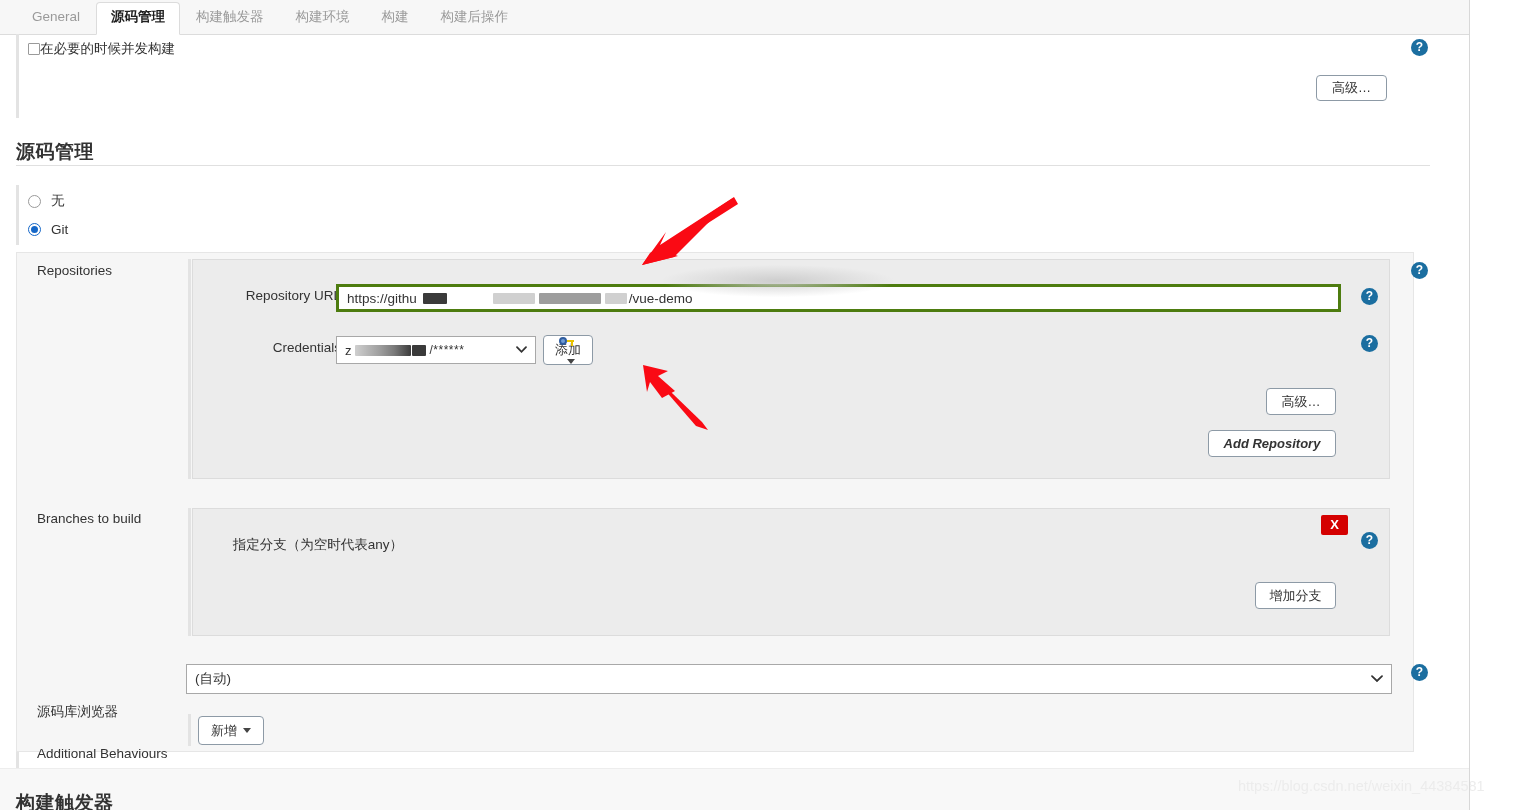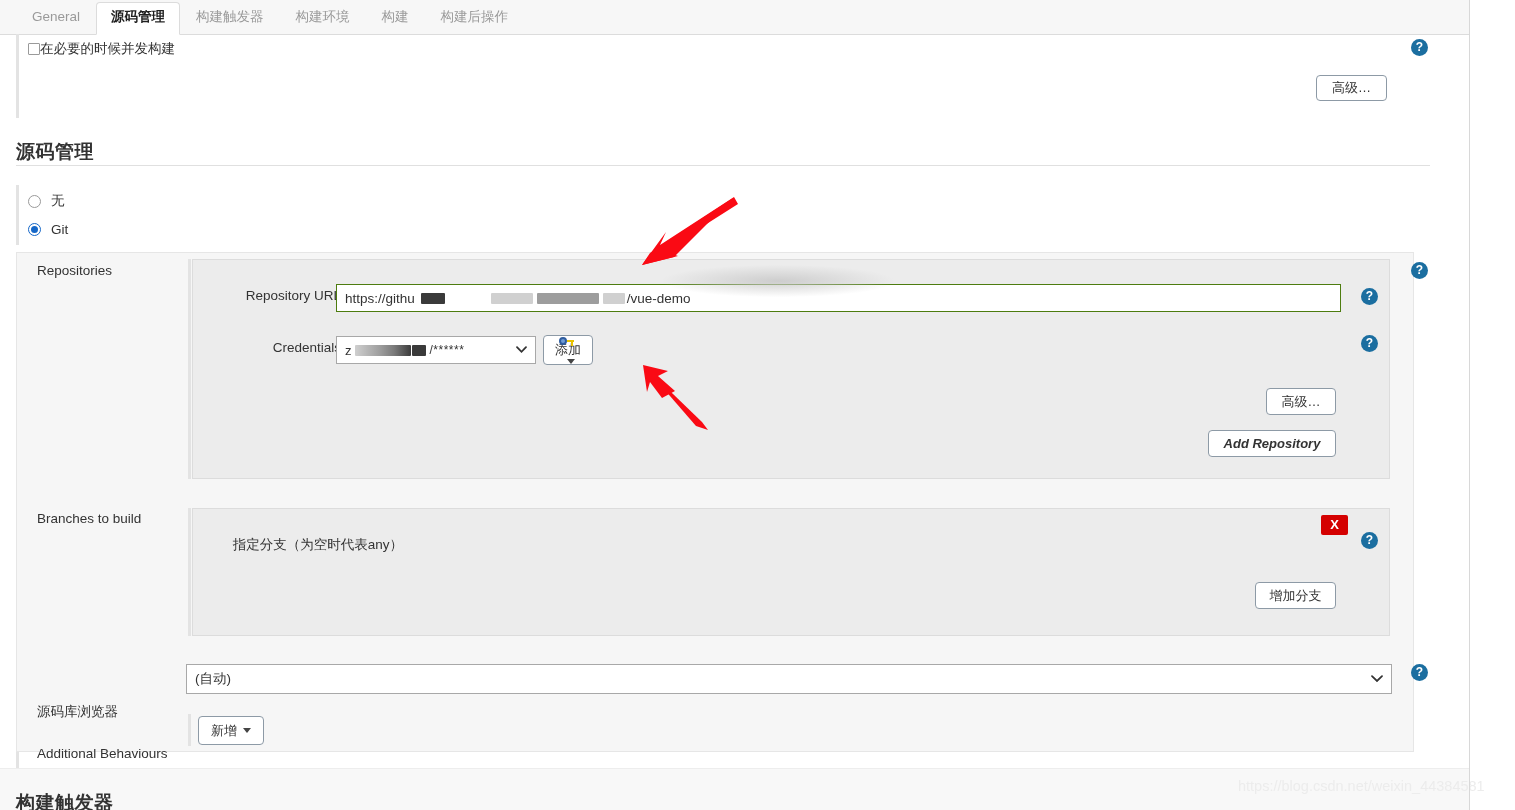--- a/index.html
+++ b/index.html
@@ -47,21 +47,21 @@
   .btn{
     display:inline-flex;align-items:center;justify-content:center;
     background:#fff;border:1px solid #8d9aa6;border-radius:4px;
     color:#333;font-size:13px;padding:0 14px;height:27px;box-sizing:border-box;
     font-family:"Liberation Sans","DejaVu Sans",sans-serif;cursor:pointer;white-space:nowrap;
   }
   .btn.bold{font-weight:bold;font-style:italic;}
 
   
   .input{
-    background:#fff;border:1px solid #4d7c0f;box-sizing:border-box;
+    background:#fff;border:3px solid #4d7c0f;box-sizing:border-box;
     height:28px;display:flex;align-items:center;padding:0 8px;
     font-size:13.5px;color:#333;overflow:hidden;white-space:nowrap;
   }
   .select{
     background:#fff;border:1px solid #a8a8a8;box-sizing:border-box;height:28px;
     display:flex;align-items:center;padding:0 8px;font-size:13.5px;color:#333;position:relative;
   }
   .select .chev{position:absolute;right:8px;top:50%;transform:translateY(-55%);}
 
   

